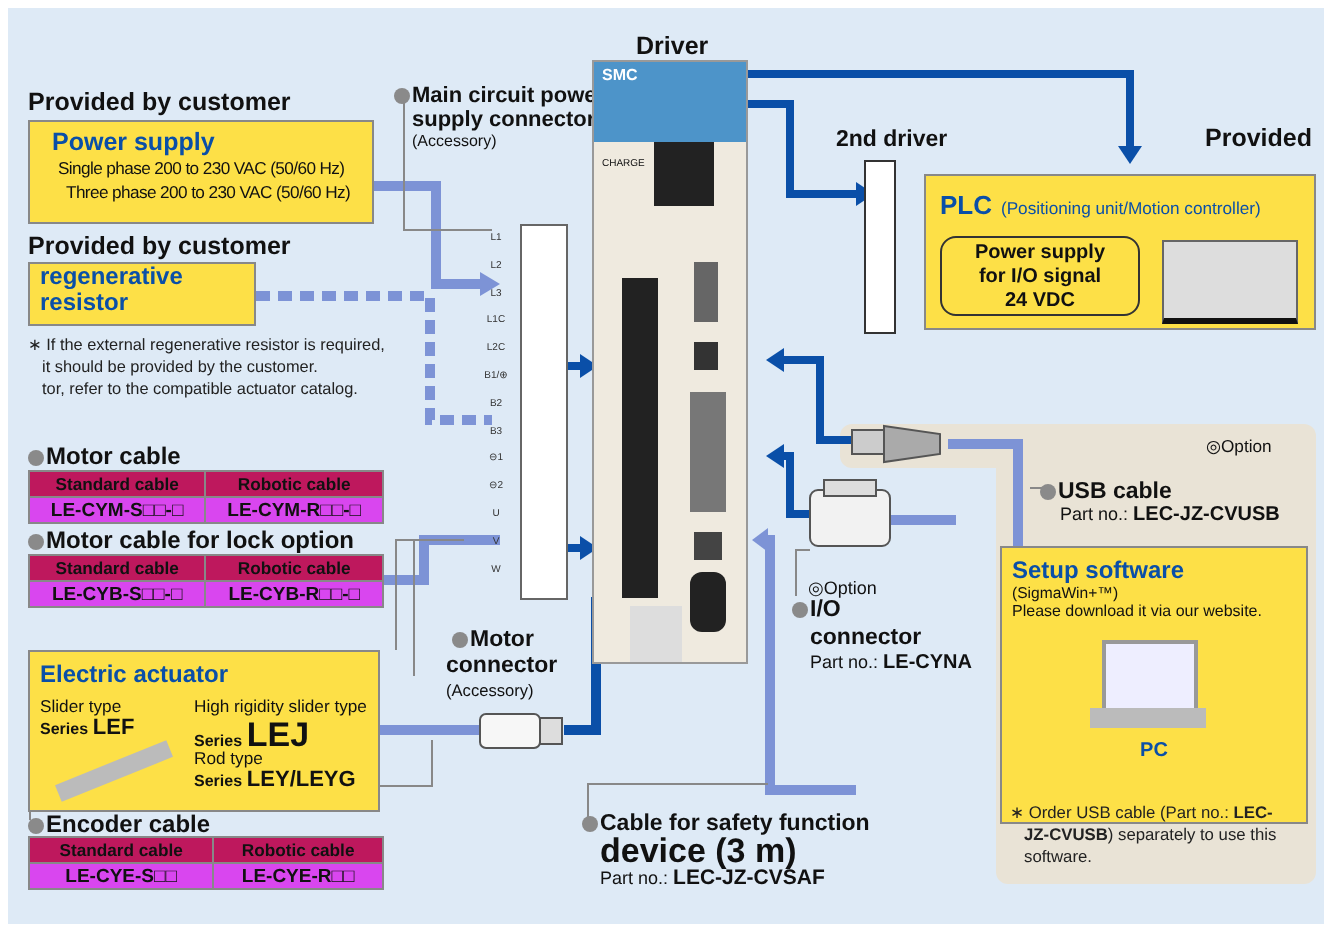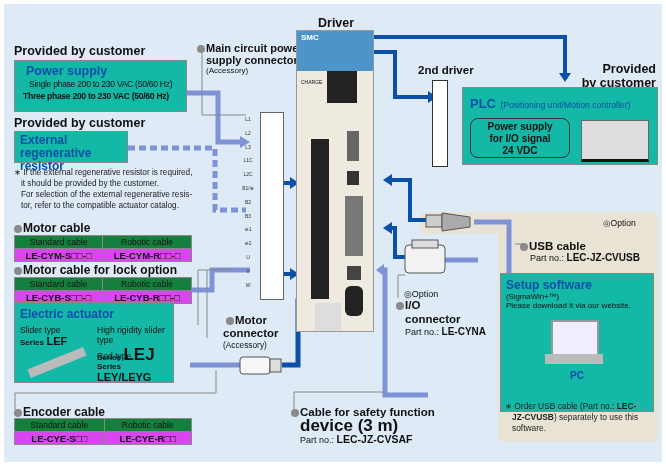--- a/index.html
+++ b/index.html
@@ -1,28 +1,28 @@
 <!DOCTYPE html>
 <html><head>
 <meta charset="utf-8">
 <style>
   html, body { margin:0; padding:0; background:#ffffff; }
   body { width:666px; height:468px; position:relative; overflow:hidden; font-family:"Liberation Sans", sans-serif; color:#111; }
   .bg { position:absolute; left:4px; top:4px; width:658px; height:458px; background:#deeaf6; }
   .abs { position:absolute; }
   .hdr { font-weight:bold; font-size:12.5px; color:#111; }
   .blue { color:#0a4fa8; }
-  .box { position:absolute; background:#14b8a6; border:1px solid #888; box-sizing:border-box; }
+  .box { position:absolute; background:#fde047; border:1px solid #888; box-sizing:border-box; }
   .small { font-size:8.6px; line-height:12px; }
   .note { font-size:8.2px; line-height:11px; color:#222; }
   .dot { display:inline-block; width:8px; height:8px; border-radius:50%; background:#8a8a8a; vertical-align:middle; margin-right:1px; }
   .ctitle { font-weight:bold; font-size:12px; }
   table.ct { position:absolute; border-collapse:collapse; font-size:8.6px; }
   table.ct td { border:1px solid #888; text-align:center; height:12px; padding:0 2px; }
-  table.ct tr.h td { background:#15803d; font-weight:normal; }
+  table.ct tr.h td { background:#be185d; font-weight:bold; }
   table.ct tr.v td { background:#d946ef; font-weight:bold; font-size:9.5px; }
   svg.lines { position:absolute; left:0; top:0; }
   .tan { position:absolute; background:#e9e3d6; border-radius:6px; }
 </style>
 </head>
 <body>
 
 <div class="bg"></div>
 
 <div class="tan" style="left:498px;top:212px;width:160px;height:230px;"></div>
@@ -92,32 +92,30 @@
   <g>
     <rect x="240" y="357" width="30" height="17" rx="3" fill="#f7f7f7" stroke="#555"></rect>
     <rect x="270" y="359" width="11" height="13" fill="#ddd" stroke="#555"></rect>
   </g>
 </svg>
 
 <div class="abs hdr" style="left:14px;top:44px;">Provided by customer</div>
 <div class="box" style="left:14px;top:60px;width:173px;height:52px;">
   <div class="blue" style="font-weight:bold;font-size:12.5px;margin:3px 0 0 11px;">Power supply</div>
   <div class="small" style="margin-left:14px;letter-spacing:-0.3px;">Single phase 200 to 230 VAC (50/60 Hz)</div>
-  <div class="small" style="margin-left:8px;letter-spacing:-0.3px;font-weight:bold;">Three phase 200 to 230 VAC (50/60 Hz)</div>
+  <div class="small" style="margin-left:18px;letter-spacing:-0.3px;">Three phase 200 to 230 VAC (50/60 Hz)</div>
 </div>
 
 <div class="abs hdr" style="left:14px;top:116px;">Provided by customer</div>
 <div class="box" style="left:14px;top:131px;width:114px;height:32px;">
-  <div class="blue" style="font-weight:bold;font-size:12px;line-height:13px;margin:2px 0 0 5px;">External</div>
   <div class="blue" style="font-weight:bold;font-size:12px;line-height:13px;margin-left:5px;">regenerative resistor</div>
 </div>
 <div class="abs note" style="left:14px;top:167px;">
   <div>∗ If the external regenerative resistor is required,</div>
   <div style="margin-left:7px;">it should be provided by the customer.</div>
-  <div style="margin-left:7px;">For selection of the external regenerative resis-</div>
   <div style="margin-left:7px;">tor, refer to the compatible actuator catalog.</div>
 </div>
 
 <div class="abs" style="left:197px;top:42px;">
   <div class="ctitle" style="font-size:11px;line-height:12px;"><span class="dot"></span><span>Main circuit power</span></div>
   <div class="ctitle" style="font-size:11px;line-height:12px;margin-left:9px;">supply connector</div>
   <div style="font-size:8px;margin-left:9px;">(Accessory)</div>
 </div>
 
 <div class="abs" style="left:260px;top:112px;width:22px;height:186px;background:#fff;border:1px solid #666;"></div>
@@ -151,21 +149,20 @@
   <div style="position:absolute;left:50px;top:235px;width:14px;height:14px;background:#444;"></div>
   <div style="position:absolute;left:48px;top:255px;width:18px;height:30px;background:#222;border-radius:6px;"></div>
   <div style="position:absolute;left:18px;top:272px;width:26px;height:28px;background:#ddd;"></div>
 </div>
 
 <div class="abs hdr" style="left:418px;top:64px;font-size:11.5px;">2nd driver</div>
 <div class="abs" style="left:432px;top:80px;width:14px;height:85px;background:#fff;border:1px solid #333;"></div>
 
 <div class="abs hdr" style="left:560px;top:62px;text-align:right;width:96px;">
   <div>Provided</div>
-  <div>by customer</div>
 </div>
 <div class="box" style="left:462px;top:87px;width:196px;height:78px;">
   <div style="margin:6px 0 0 7px;white-space:nowrap;"><span class="blue" style="font-weight:bold;font-size:13px;">PLC</span> <span class="blue" style="font-size:8.6px;">(Positioning unit/Motion controller)</span></div>
   <div style="position:absolute;left:7px;top:30px;width:100px;height:40px;border:1px solid #333;border-radius:8px;text-align:center;font-weight:bold;font-size:10px;line-height:12px;padding-top:2px;box-sizing:border-box;">
     <div>Power supply</div>
       <div>for I/O signal</div>
       <div>24 VDC</div>
   </div>
   <div style="position:absolute;left:118px;top:32px;width:66px;height:38px;background:#ddd;border:1px solid #666;border-bottom:3px solid #111;"></div>
 </div>
@@ -190,21 +187,21 @@
         <td>Standard cable</td>
         <td>Robotic cable</td>
       </tr>
   <tr class="v">
         <td>LE-CYB-S□□-□</td>
         <td>LE-CYB-R□□-□</td>
       </tr>
 </tbody>
   </table>
 
-<div class="box" style="left:14px;top:302px;width:160px;height:81px;">
+<div class="box" style="left:14px;top:325px;width:176px;height:81px;">
   <div class="blue" style="font-weight:bold;font-size:12px;margin:4px 0 0 5px;">Electric actuator</div>
   <div style="position:absolute;left:5px;top:22px;font-size:8.6px;">
     <div>Slider type</div>
     <div><span style="font-weight:bold;font-size:8px;">Series</span> <span style="font-weight:bold;font-size:11px;">LEF</span></div>
   </div>
   <div style="position:absolute;left:82px;top:22px;font-size:8.6px;">
     <div>High rigidity slider type</div>
     <div><span style="font-weight:bold;font-size:8px;">Series</span> <span style="font-weight:bold;font-size:17px;">LEJ</span></div>
   </div>
   <div style="position:absolute;left:82px;top:48px;font-size:8.6px;">

